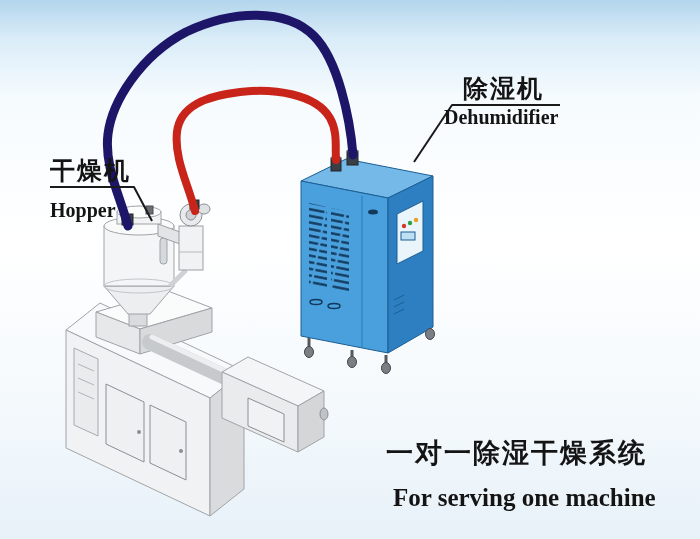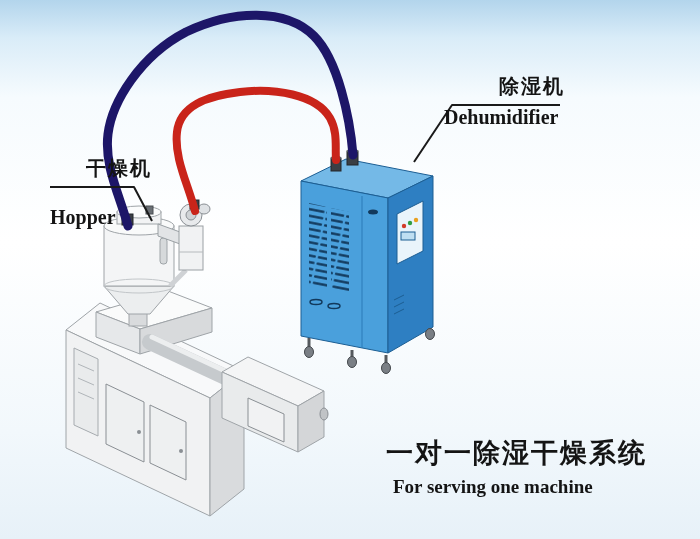--- a/index.html
+++ b/index.html
@@ -3,24 +3,24 @@
 <meta charset="utf-8">
 <style>
   html,body{margin:0;padding:0;background:#fff;}
   .stage{
     position:relative;width:700px;height:539px;overflow:hidden;
     background:linear-gradient(180deg,#b3d5ec 0%,#d9ecf8 7%,#f6fbfe 18%,#ffffff 45%,#f2f8fc 80%,#e7f1f8 100%);
     font-family:"Liberation Serif","DejaVu Serif",serif;
   }
   .stage svg{position:absolute;left:0;top:0;}
   .lbl{position:absolute;font-weight:bold;color:#141414;line-height:1;white-space:nowrap;}
-  .zh-lbl{font-size:20px;letter-spacing:2px;margin-left:36px;}
+  .zh-lbl{font-size:25px;letter-spacing:2px;}
   .en-lbl{font-size:20px;}
   .zh-cap{font-size:27px;letter-spacing:2px;}
-  .en-cap{font-size:19px;}
+  .en-cap{font-size:25px;margin-top:8px;}
 </style>
 </head>
 <body>
 
 <div class="stage">
 
   <svg width="700" height="539" viewBox="0 0 700 539">
     <defs>
       <pattern id="slats" patternUnits="userSpaceOnUse" width="20" height="6.5" patternTransform="rotate(11)">
         <rect x="1" y="2" width="18" height="2.4" rx="1" fill="#12395c"></rect>
@@ -114,21 +114,21 @@
     </g>
 
     <path d="M128,226 C120,196 104,166 108,134 C112,102 140,56 186,32 C232,10 286,8 314,36 C338,60 350,118 353,155" fill="none" stroke-width="9" stroke-linecap="round" stroke="#1d1668"></path>
     <path d="M195,211 C188,184 174,158 177,132 C180,106 206,96 240,92 C274,88 316,94 330,118 C338,132 335,148 336,160" fill="none" stroke-width="8" stroke-linecap="round" stroke="#c9241a"></path>
 
     <path d="M50,187 L134,187 L152,221" fill="none" stroke="#1a1a1a" stroke-width="2" stroke-linejoin="round"></path>
     <path d="M560,105 L452,105 L414,162" fill="none" stroke="#1a1a1a" stroke-width="2" stroke-linejoin="round"></path>
   </svg>
 
   <div class="lbl zh-lbl" style="left:50px;top:158px;text-align:right;">干燥机</div>
-  <div class="lbl en-lbl" style="left:50px;top:207px;">Hopper</div>
+  <div class="lbl en-lbl" style="left:50px;top:200px;">Hopper</div>
 
   <div class="lbl zh-lbl" style="left:463px;top:76px;">除湿机</div>
   <div class="lbl zh-cap" style="left:386px;top:440px;">一对一除湿干燥系统</div>
 
   <div class="lbl en-lbl" style="left:444px;top:107px;">Dehumidifier</div>
   <div class="lbl en-cap" style="left:393px;top:477px;">For serving one machine</div>
 
 </div>
 
 </body></html>

